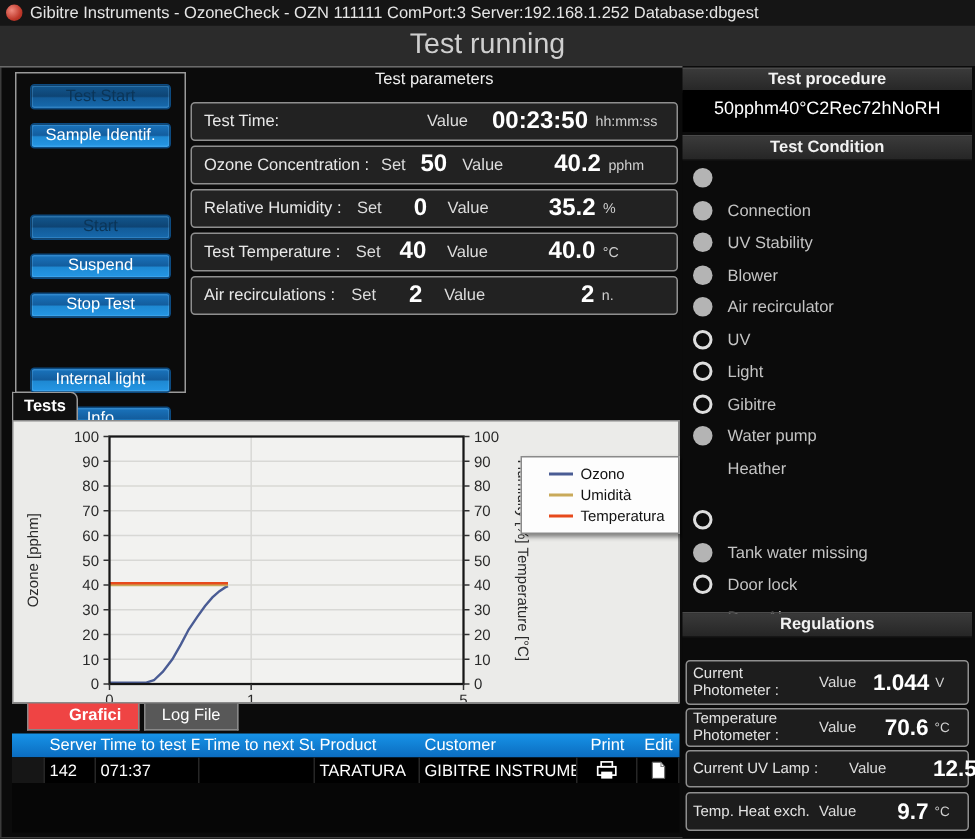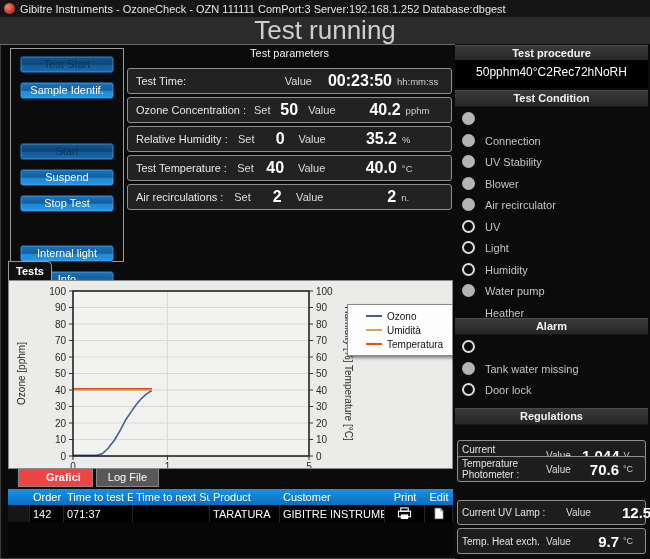--- a/index.html
+++ b/index.html
@@ -8,21 +8,21 @@
     background:#0b0b0b;font-family:"Liberation Sans",sans-serif;
     box-shadow:inset 0 0 0 1px #3c3c3c;
   }
   
   .titlebar{position:absolute;left:0;top:0;width:650px;height:17px;background:#151515;
     display:flex;align-items:center;border-bottom:1px solid #000;}
   .app-icon{width:11px;height:11px;border-radius:50%;background:radial-gradient(circle at 35% 35%,#f08a7e,#c0392b 60%,#8e2418);margin:0 5px 0 4px;flex:none;}
   .title-text{color:#e6e6e6;font-size:11px;white-space:nowrap;}
   
   .main-header{position:absolute;left:0;top:17px;width:650px;height:27px;background:#2b2b2b;
-    border-bottom:1px solid #6a6a6a;color:#cfcfcf;font-size:26px;text-align:center;line-height:26px;}
+    border-bottom:1px solid #6a6a6a;color:#cfcfcf;font-size:19px;text-align:center;line-height:26px;}
   
   .btn-panel{position:absolute;left:10px;top:48px;width:114px;height:214px;border:1px solid #9a9a9a;box-sizing:border-box;}
   .btn-group{display:flex;flex-direction:column;align-items:center;}
   .btn-group.g1{margin-top:7px;}
   .btn-group.g2{margin-top:35px;}
   .btn-group.g3{margin-top:24px;}
   .side-btn{width:94px;height:17px;margin-bottom:9px;border-radius:3px;box-sizing:border-box;
     border:1px solid #0c4a80;color:#fff;font-size:11px;line-height:15px;text-align:center;cursor:pointer;
     background:linear-gradient(#1a74bd 0%,#135d9e 48%,#1e89d3 55%,#2597e5 100%);
     box-shadow:inset 0 0 0 1px rgba(120,200,255,.25);}
@@ -243,21 +243,21 @@
 </div>
 
 <div class="chart-tabs" id="chart-tabs">
     <div class="chart-tab active">Grafici</div>
     <div class="chart-tab inactive">Log File</div>
   </div>
 
 <div class="tbl" id="tbl">
     <div class="tbl-header">
       <div class="hcell"></div>
-      <div class="hcell">Order</div>
+      <div class="hcell">Server</div>
       <div class="hcell">Time to test End</div>
       <div class="hcell">Time to next Susp.</div>
       <div class="hcell">Product</div>
       <div class="hcell">Customer</div>
       <div class="hcell center">Print</div>
       <div class="hcell center">Edit</div>
     </div>
     <div class="tbl-row">
       <div class="cell rowsel"></div>
       <div class="cell">142</div>
@@ -305,32 +305,31 @@
       <div class="cond-item">
         <span class="led on"></span>
         <span class="led-label">UV</span>
       </div>
       <div class="cond-item">
         <span class="led off"></span>
         <span class="led-label">Light</span>
       </div>
       <div class="cond-item">
         <span class="led off"></span>
-        <span class="led-label">Humidity</span>
+        <span class="led-label">Gibitre</span>
       </div>
       <div class="cond-item">
         <span class="led off"></span>
         <span class="led-label">Water pump</span>
       </div>
       <div class="cond-item">
         <span class="led on"></span>
         <span class="led-label">Heather</span>
       </div>
     </div>
-  <div class="sec-header" style="top:274px">Alarm</div>
   <div class="cond-list" style="top:292px" id="alarm-list">
       <div class="cond-item">
         <span class="led off"></span>
         <span class="led-label">Tank water missing</span>
       </div>
       <div class="cond-item">
         <span class="led on"></span>
         <span class="led-label">Door lock</span>
       </div>
       <div class="cond-item">
@@ -339,21 +338,21 @@
       </div>
     </div>
   <div class="sec-header" style="top:364px">Regulations</div>
   <div id="reg-rows"></div>
 <div class="reg-row" style="top: 396px; height: 30px;">
       <span class="r-label">Current Photometer :</span>
       <span class="r-vallabel">Value</span>
       <span class="r-val">1.044</span>
       <span class="r-unit">V</span>
     </div>
-    <div class="reg-row" style="top: 412px; height: 26px;">
+    <div class="reg-row" style="top: 428px; height: 26px;">
       <span class="r-label">Temperature Photometer :</span>
       <span class="r-vallabel">Value</span>
       <span class="r-val">70.6</span>
       <span class="r-unit">°C</span>
     </div>
     <div class="reg-row" style="top: 456px; height: 25px; gap: 20px;">
       <span class="r-label">Current UV Lamp :</span>
       <span class="r-vallabel">Value</span>
       <span class="r-val">12.5</span>
       <span class="r-unit">%</span>

